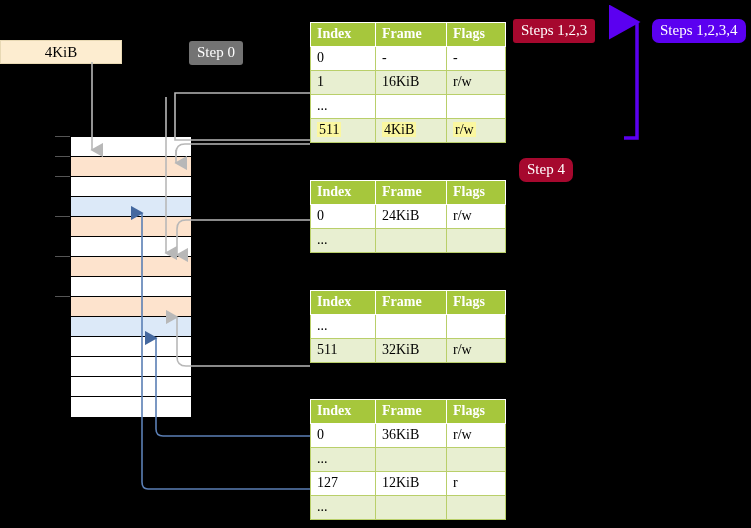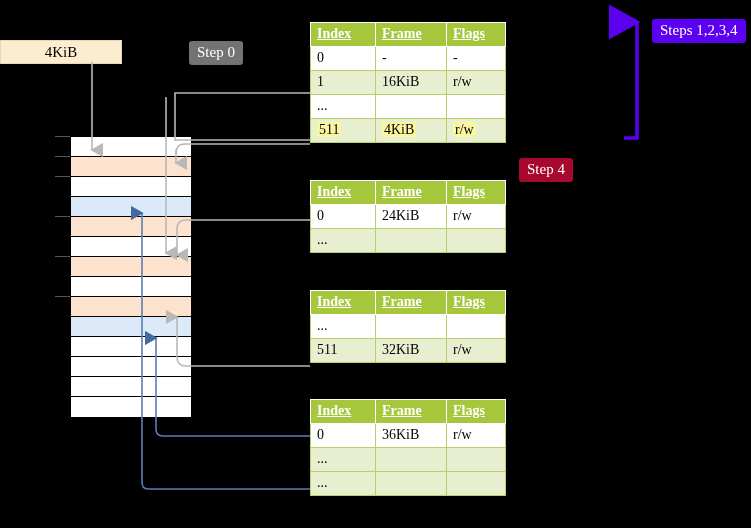--- a/index.html
+++ b/index.html
@@ -17,21 +17,21 @@
     position:absolute;
     color:#ffffff;
     font-size:15px;
     line-height:1;
     padding:4px 8px 5px 8px;
     border-radius:3px;
     white-space:nowrap;
     font-family:"Liberation Serif", serif;
   }
   .chip.red{background:#a6082e;}
-  .chip.violet{background:#5b00f0;}
+  .chip.violet{background:#5b00f0;border-radius:7px;}
 
   #chip-step0{left:189px;top:41px;}
   #chip-step123{left:513px;top:19px;}
   #chip-step1234{left:652px;top:19px;}
   #chip-step4{left:519px;top:158px;}
 
   
   #banner-4kib{
     position:absolute;left:0px;top:40px;width:120px;height:22px;
     background:#fdedd0;border:1px solid #e8d9b4;
@@ -73,21 +73,20 @@
   }
   .tbl th{
     background:#a6c73c;
     color:#ffffff;
     font-weight:bold;
     text-align:left;
     padding:3px 6px 4px 6px;
     border:1px solid #ffffff;
     font-size:14px;
     font-family:"Liberation Serif", serif;
-    text-decoration:underline;
   }
   .tbl td{
     padding:3px 6px 4px 6px;
     border:1px solid #b9cf6a;
     color:#000000;
     font-size:14px;
     height:14px;
     font-family:"Liberation Serif", serif;
   }
   .tbl tr.rw td{background:#ffffff;}
@@ -107,22 +106,23 @@
 </head>
 <body>
 
 <div class="canvas">
 
   <div id="banner-4kib">
     <span>4KiB</span>
   </div>
 
   <div id="chip-step0" class="chip red" style="background: #737373;">Step 0</div>
+  <div id="chip-step123" class="chip red" style="background: rgb(166, 8, 46);">Steps 1,2,3</div>
   <div id="chip-step1234" class="chip violet" style="background: rgb(91, 0, 240);">Steps 1,2,3,4</div>
-  <div id="chip-step4" class="chip red" style="background: rgb(166, 8, 46);">Step 4</div>
+  <div id="chip-step4" class="chip red" style="background: rgb(166, 8, 46); border-radius: 7px;">Step 4</div>
 
   <div id="mem-grid">
       <div class="mem-row white" style="top: 0px;"></div>
       <div class="mem-row peach" style="top: 20px;"></div>
       <div class="mem-row white" style="top: 40px;"></div>
       <div class="mem-row blue" style="top: 60px;"></div>
       <div class="mem-row peach" style="top: 80px;"></div>
       <div class="mem-row white" style="top: 100px;"></div>
       <div class="mem-row peach" style="top: 120px;"></div>
       <div class="mem-row white" style="top: 140px;"></div>
@@ -231,20 +231,25 @@
         <tr class="rw">
           <td class="c-idx">0</td>
           <td class="c-frm">36KiB</td>
           <td class="c-flg">r/w</td>
         </tr>
         <tr class="rg">
           <td class="c-idx">...</td>
           <td class="c-frm">&nbsp;</td>
           <td class="c-flg">&nbsp;</td>
         </tr>
+        <tr class="rw">
+          <td class="c-idx">127</td>
+          <td class="c-frm">12KiB</td>
+          <td class="c-flg">r</td>
+        </tr>
         <tr class="rg">
           <td class="c-idx">...</td>
           <td class="c-frm">&nbsp;</td>
           <td class="c-flg">&nbsp;</td>
         </tr>
       </tbody>
     </table>
 
   <svg class="ovl" viewBox="0 0 751 528">
     <defs>

